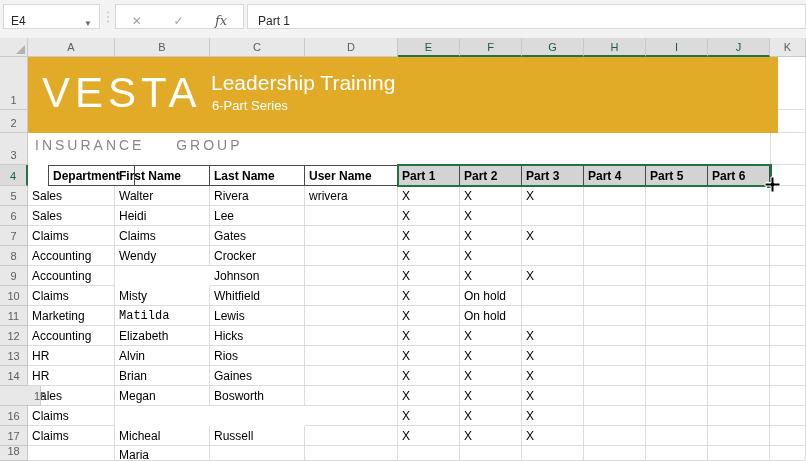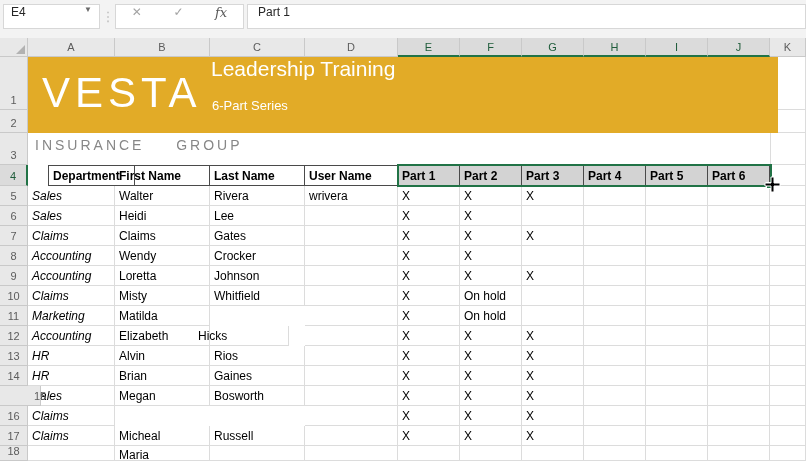--- a/index.html
+++ b/index.html
@@ -2,21 +2,21 @@
 <html><head>
 <meta charset="utf-8">
 <style>
   html,body{margin:0;padding:0;background:#fff;}
   body{width:806px;height:461px;overflow:hidden;font-family:"Liberation Sans",sans-serif;}
   .app{position:relative;width:806px;height:461px;background:#fff;}
 
   
   .fstrip{position:absolute;top:0;left:0;width:806px;height:38px;background:#F3F3F3;}
   .fbox{position:absolute;top:4px;height:25px;background:#fff;border:1px solid #D7D7D7;
-        box-sizing:border-box;font-size:12px;color:#262626;display:flex;align-items:flex-start;}
+        box-sizing:border-box;font-size:12px;color:#262626;display:flex;align-items:flex-end;}
   .name-box{left:3px;width:97px;padding-left:7px;justify-content:space-between;}
   .nb-arrow{color:#6a6a6a;font-size:8px;padding-right:7px;cursor:default;}
   .dots{position:absolute;left:102px;top:4px;height:25px;width:12px;display:flex;align-items:center;
         justify-content:center;color:#B9B9B9;font-size:13px;}
   .fx-group{left:115px;width:129px;justify-content:space-around;padding:0;}
   .icon-cancel,.icon-enter{color:#A3A3A3;font-size:12px;}
   .icon-fx{font-family:"DejaVu Serif",serif;font-style:italic;color:#595959;font-size:13px;}
   .formula-input{left:247px;width:559px;padding-left:10px;}
 
   
@@ -35,27 +35,27 @@
   .rh{position:absolute;left:0;width:28px;box-sizing:border-box;background:#E8E8E8;
       border-right:1px solid #C9C9C9;border-bottom:1px solid #C9C9C9;font-size:11px;color:#5C5C5C;
       display:flex;align-items:flex-end;justify-content:center;padding-bottom:3px;}
   .rh.sel{background:#DBDBDB;border-right:2px solid #217346;color:#1E5C3A;}
   .cell{position:absolute;box-sizing:border-box;border-right:1px solid #DCDCDC;border-bottom:1px solid #DCDCDC;
       font-size:12px;color:#000;padding-left:4px;display:flex;align-items:center;overflow:hidden;white-space:pre;}
   .cell.kc{border-left:1px solid #DCDCDC;}
   .cell.hdr{font-weight:bold;border-top:1px solid #4A4A4A;border-right:1px solid #4A4A4A;border-bottom:1px solid #4A4A4A;}
   .cell.hdr.first{border-left:1px solid #4A4A4A;margin-left:20px;}
   .cell.hdrsel{background:#D3D3D3;}
-  .cell.ital{font-style:italic;}
+  .cell.ital{}
 
   
   .banner{position:absolute;left:28px;top:0;width:742px;height:76px;background:#E2AB27;z-index:2;}
   .logo{position:absolute;left:14px;top:15px;font-size:42px;line-height:1;font-weight:100;
         letter-spacing:5px;color:#fff;}
-  .b-title{position:absolute;left:183px;top:0;font-size:21px;font-weight:300;color:#fff;}
+  .b-title{position:absolute;left:183px;top:14px;font-size:21px;font-weight:300;color:#fff;}
   .b-sub{position:absolute;left:184px;top:41px;font-size:13px;font-weight:300;color:#fff;}
   .tagline{position:absolute;left:35px;top:80px;font-size:14px;letter-spacing:3px;word-spacing:9px;
         color:#878787;z-index:2;white-space:pre;}
 
   
   .selbox{position:absolute;left:397px;top:107px;width:375px;height:23px;box-sizing:border-box;
         border:2px solid #217346;z-index:5;pointer-events:none;}
   .fillh{position:absolute;left:766px;top:125px;width:7px;height:7px;background:#217346;
         border:1px solid #fff;box-sizing:border-box;z-index:6;}
   .pluscur{position:absolute;left:764px;top:119px;z-index:7;pointer-events:none;}
@@ -155,21 +155,20 @@
       <div class="cell" style="left: 115px; width: 95px; top: 189px; height: 20px;">Wendy</div>
       <div class="cell" style="left: 305px; width: 93px; top: 189px; height: 20px;"></div>
       <div class="cell" style="left: 398px; width: 62px; top: 189px; height: 20px;">X</div>
       <div class="cell" style="left: 460px; width: 62px; top: 189px; height: 20px;">X</div>
       <div class="cell" style="left: 522px; width: 62px; top: 189px; height: 20px;"></div>
       <div class="cell" style="left: 584px; width: 62px; top: 189px; height: 20px;"></div>
       <div class="cell" style="left: 646px; width: 62px; top: 189px; height: 20px;"></div>
       <div class="cell" style="left: 708px; width: 62px; top: 189px; height: 20px;"></div>
       <div class="cell" style="left: 770px; width: 36px; top: 189px; height: 20px;"></div>
       <div class="cell ital" style="left: 28px; width: 87px; top: 209px; height: 20px;">Accounting</div>
-      <div class="cell" style="left: 115px; width: 95px; top: 209px; height: 20px;">Loretta</div>
       <div class="cell" style="left: 210px; width: 95px; top: 209px; height: 20px;">Johnson</div>
       <div class="cell" style="left: 305px; width: 93px; top: 209px; height: 20px;"></div>
       <div class="cell" style="left: 398px; width: 62px; top: 209px; height: 20px;">X</div>
       <div class="cell" style="left: 460px; width: 62px; top: 209px; height: 20px;">X</div>
       <div class="cell" style="left: 522px; width: 62px; top: 209px; height: 20px;">X</div>
       <div class="cell" style="left: 584px; width: 62px; top: 209px; height: 20px;"></div>
       <div class="cell" style="left: 646px; width: 62px; top: 209px; height: 20px;"></div>
       <div class="cell" style="left: 708px; width: 62px; top: 209px; height: 20px;"></div>
       <div class="cell" style="left: 770px; width: 36px; top: 209px; height: 20px;"></div>
       <div class="cell ital" style="left: 28px; width: 87px; top: 229px; height: 20px;">Claims</div>
@@ -177,32 +176,33 @@
       <div class="cell" style="left: 210px; width: 95px; top: 229px; height: 20px;">Whitfield</div>
       <div class="cell" style="left: 305px; width: 93px; top: 229px; height: 20px;"></div>
       <div class="cell" style="left: 398px; width: 62px; top: 229px; height: 20px;">X</div>
       <div class="cell" style="left: 460px; width: 62px; top: 229px; height: 20px;">On hold</div>
       <div class="cell" style="left: 522px; width: 62px; top: 229px; height: 20px;"></div>
       <div class="cell" style="left: 584px; width: 62px; top: 229px; height: 20px;"></div>
       <div class="cell" style="left: 646px; width: 62px; top: 229px; height: 20px;"></div>
       <div class="cell" style="left: 708px; width: 62px; top: 229px; height: 20px;"></div>
       <div class="cell" style="left: 770px; width: 36px; top: 229px; height: 20px;"></div>
       <div class="cell ital" style="left: 28px; width: 87px; top: 249px; height: 20px;">Marketing</div>
-      <div class="cell" style="left: 115px; width: 95px; top: 249px; height: 20px;">Matilda</div>
+      <div class="cell" style="left: 115px; width: 95px; top: 249px; height: 20px; font-family: Liberation Mono, monospace;">Matilda</div>
+      <div class="cell" style="left: 210px; width: 95px; top: 249px; height: 20px;">Lewis</div>
       <div class="cell" style="left: 305px; width: 93px; top: 249px; height: 20px;"></div>
       <div class="cell" style="left: 398px; width: 62px; top: 249px; height: 20px;">X</div>
       <div class="cell" style="left: 460px; width: 62px; top: 249px; height: 20px;">On hold</div>
       <div class="cell" style="left: 522px; width: 62px; top: 249px; height: 20px;"></div>
       <div class="cell" style="left: 584px; width: 62px; top: 249px; height: 20px;"></div>
       <div class="cell" style="left: 646px; width: 62px; top: 249px; height: 20px;"></div>
       <div class="cell" style="left: 708px; width: 62px; top: 249px; height: 20px;"></div>
       <div class="cell" style="left: 770px; width: 36px; top: 249px; height: 20px;"></div>
       <div class="cell ital" style="left: 28px; width: 87px; top: 269px; height: 20px;">Accounting</div>
       <div class="cell" style="left: 115px; width: 95px; top: 269px; height: 20px;">Elizabeth</div>
-      <div class="cell" style="left: 194px; width: 95px; top: 269px; height: 20px;">Hicks</div>
+      <div class="cell" style="left: 210px; width: 95px; top: 269px; height: 20px;">Hicks</div>
       <div class="cell" style="left: 305px; width: 93px; top: 269px; height: 20px;"></div>
       <div class="cell" style="left: 398px; width: 62px; top: 269px; height: 20px;">X</div>
       <div class="cell" style="left: 460px; width: 62px; top: 269px; height: 20px;">X</div>
       <div class="cell" style="left: 522px; width: 62px; top: 269px; height: 20px;">X</div>
       <div class="cell" style="left: 584px; width: 62px; top: 269px; height: 20px;"></div>
       <div class="cell" style="left: 646px; width: 62px; top: 269px; height: 20px;"></div>
       <div class="cell" style="left: 708px; width: 62px; top: 269px; height: 20px;"></div>
       <div class="cell" style="left: 770px; width: 36px; top: 269px; height: 20px;"></div>
       <div class="cell ital" style="left: 28px; width: 87px; top: 289px; height: 20px;">HR</div>
       <div class="cell" style="left: 115px; width: 95px; top: 289px; height: 20px;">Alvin</div>

